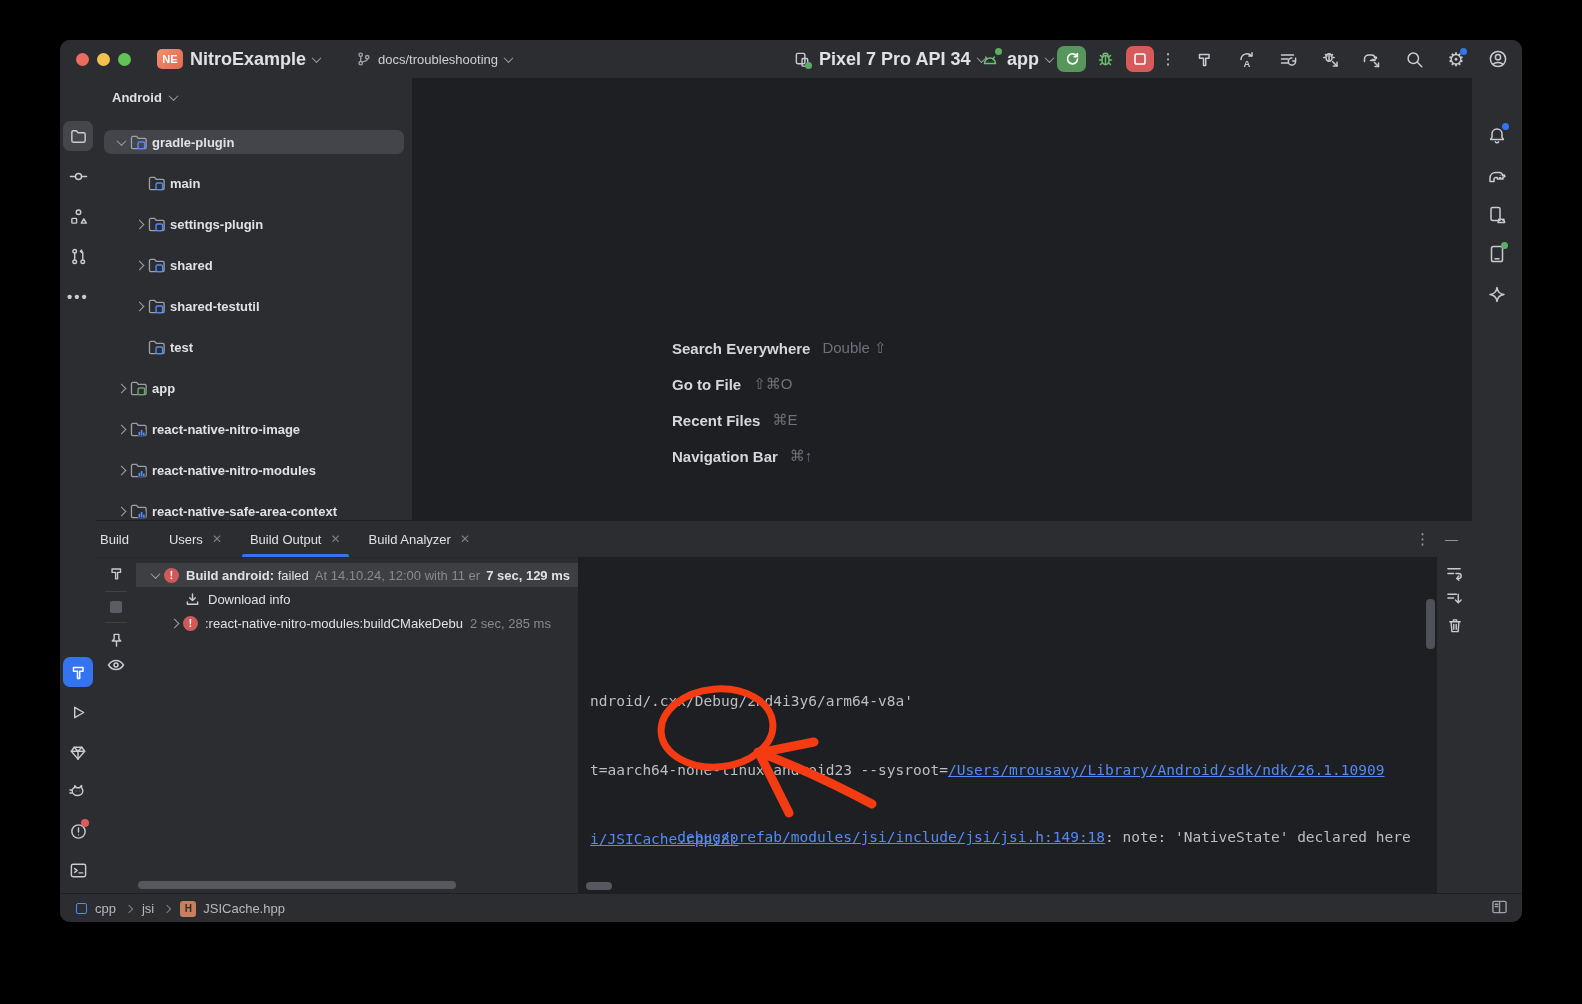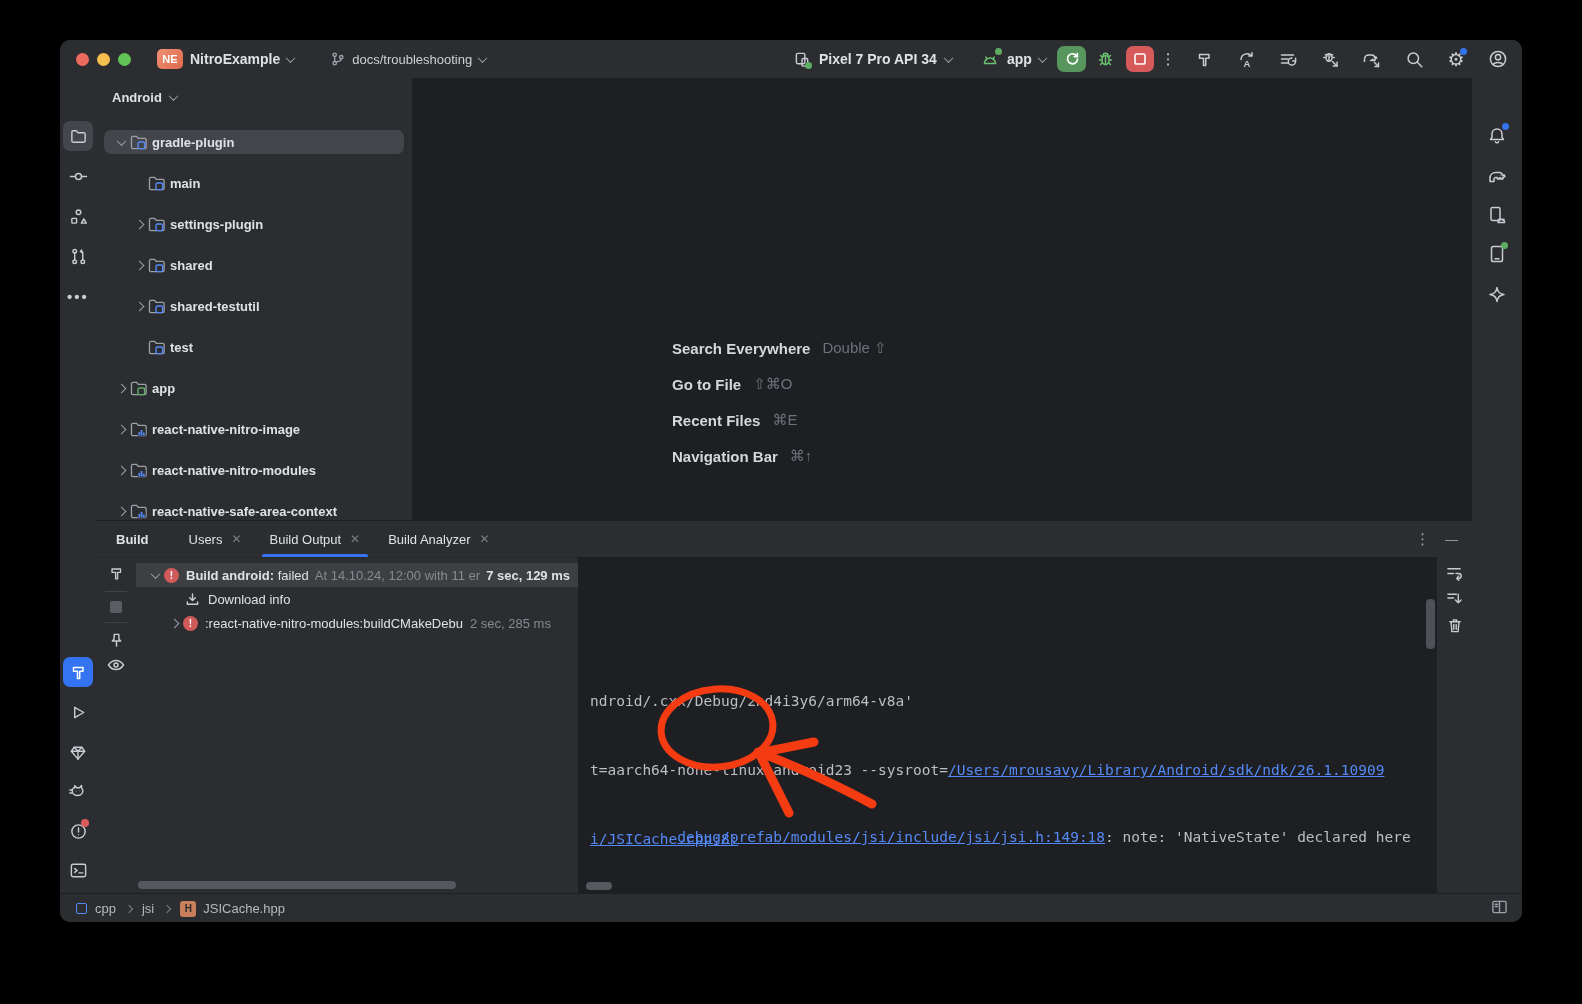--- a/index.html
+++ b/index.html
@@ -9,21 +9,21 @@
   svg.s{stroke:#c9cbd1;fill:none;stroke-width:1.5;stroke-linecap:round;stroke-linejoin:round}
   svg.dim{stroke:#9da0a8}
   
   .titlebar{position:absolute;left:0;top:0;width:1462px;height:38px;background:#2b2d30;
     border-bottom:1px solid #1e1f22;display:flex;align-items:center}
   .traffic{display:flex;gap:8px;margin-left:16px}
   .tdot{width:13px;height:13px;border-radius:50%}
   .proj{display:flex;align-items:center;gap:7px;margin-left:26px;cursor:default}
   .badge-ne{width:26px;height:20px;border-radius:5px;background:linear-gradient(135deg,#ef9073,#df6a4e);
     color:#fff;font-size:11px;font-weight:bold;display:flex;align-items:center;justify-content:center}
-  .tb-name{color:#dfe1e5;font-size:14px;font-weight:600}
+  .tb-name{color:#dfe1e5;font-size:18px;font-weight:600}
   .tb-text{color:#ced0d6;font-size:13px}
   .chev{display:inline-block;width:6px;height:6px;border-right:1.6px solid #9da0a8;border-bottom:1.6px solid #9da0a8;
     transform:rotate(45deg) translate(-1px,-1px)}
   .chev.right{transform:rotate(-45deg)}
   .branch{display:flex;align-items:center;gap:7px;margin-left:36px}
   .device{position:absolute;left:734px;display:flex;align-items:center;gap:8px}
   .runcfg{position:absolute;left:920px;display:flex;align-items:center;gap:7px}
   .greendot{width:7px;height:7px;border-radius:50%;background:#5fad65}
   .runbtn{position:absolute;left:997px;top:6px;width:29px;height:26px;border-radius:7px;background:#57965c;
     display:flex;align-items:center;justify-content:center}
@@ -57,21 +57,21 @@
   
   .editor{position:absolute;left:352px;top:38px;width:1060px;height:442px;background:#1e1f22}
   .shortcuts{position:absolute;left:260px;top:252px}
   .shline{height:36px;display:flex;align-items:center;gap:12px}
   .shlabel{color:#d5d7dc;font-size:15px;font-weight:600}
   .shkeys{color:#6d717a;font-size:15px}
   .shdrop{color:#d5d7dc;font-size:15px}
   
   .buildpanel{position:absolute;left:36px;top:480px;width:1376px;height:373px;background:#2b2d30;border-top:1px solid #1e1f22}
   .bp-head{position:relative;height:36px;display:flex;align-items:center;border-bottom:1px solid #26282b}
-  .bp-title{color:#dfe1e5;font-size:13px;font-weight:bold;margin-left:20px}
+  .bp-title{color:#dfe1e5;font-size:13px;font-weight:normal;margin-left:4px}
   .bp-tabs{display:flex;margin-left:26px;height:36px}
   .bp-tab{position:relative;display:flex;align-items:center;gap:9px;padding:0 14px;color:#dfe1e5;font-size:13px}
   .bp-tab .x{color:#7c8087;font-size:12px}
   .bp-tab.active::after{content:"";position:absolute;left:6px;right:6px;bottom:0;height:3px;background:#3574f0;border-radius:2px 2px 0 0}
   .bp-right{position:absolute;right:14px;top:0;height:36px;display:flex;align-items:center;gap:20px;color:#9da0a8}
   .bp-body{position:absolute;left:0;top:36px;width:1376px;height:337px}
   .bp-tools{position:absolute;left:0;top:0;width:40px;height:337px;display:flex;flex-direction:column;align-items:center;padding-top:8px;gap:9px}
   .divline{width:22px;height:1px;background:#404245}
   .graysq{width:12px;height:12px;background:#5a5d63;border-radius:2px}
   .btree{position:absolute;left:40px;top:0;width:442px;height:337px;overflow:hidden}

